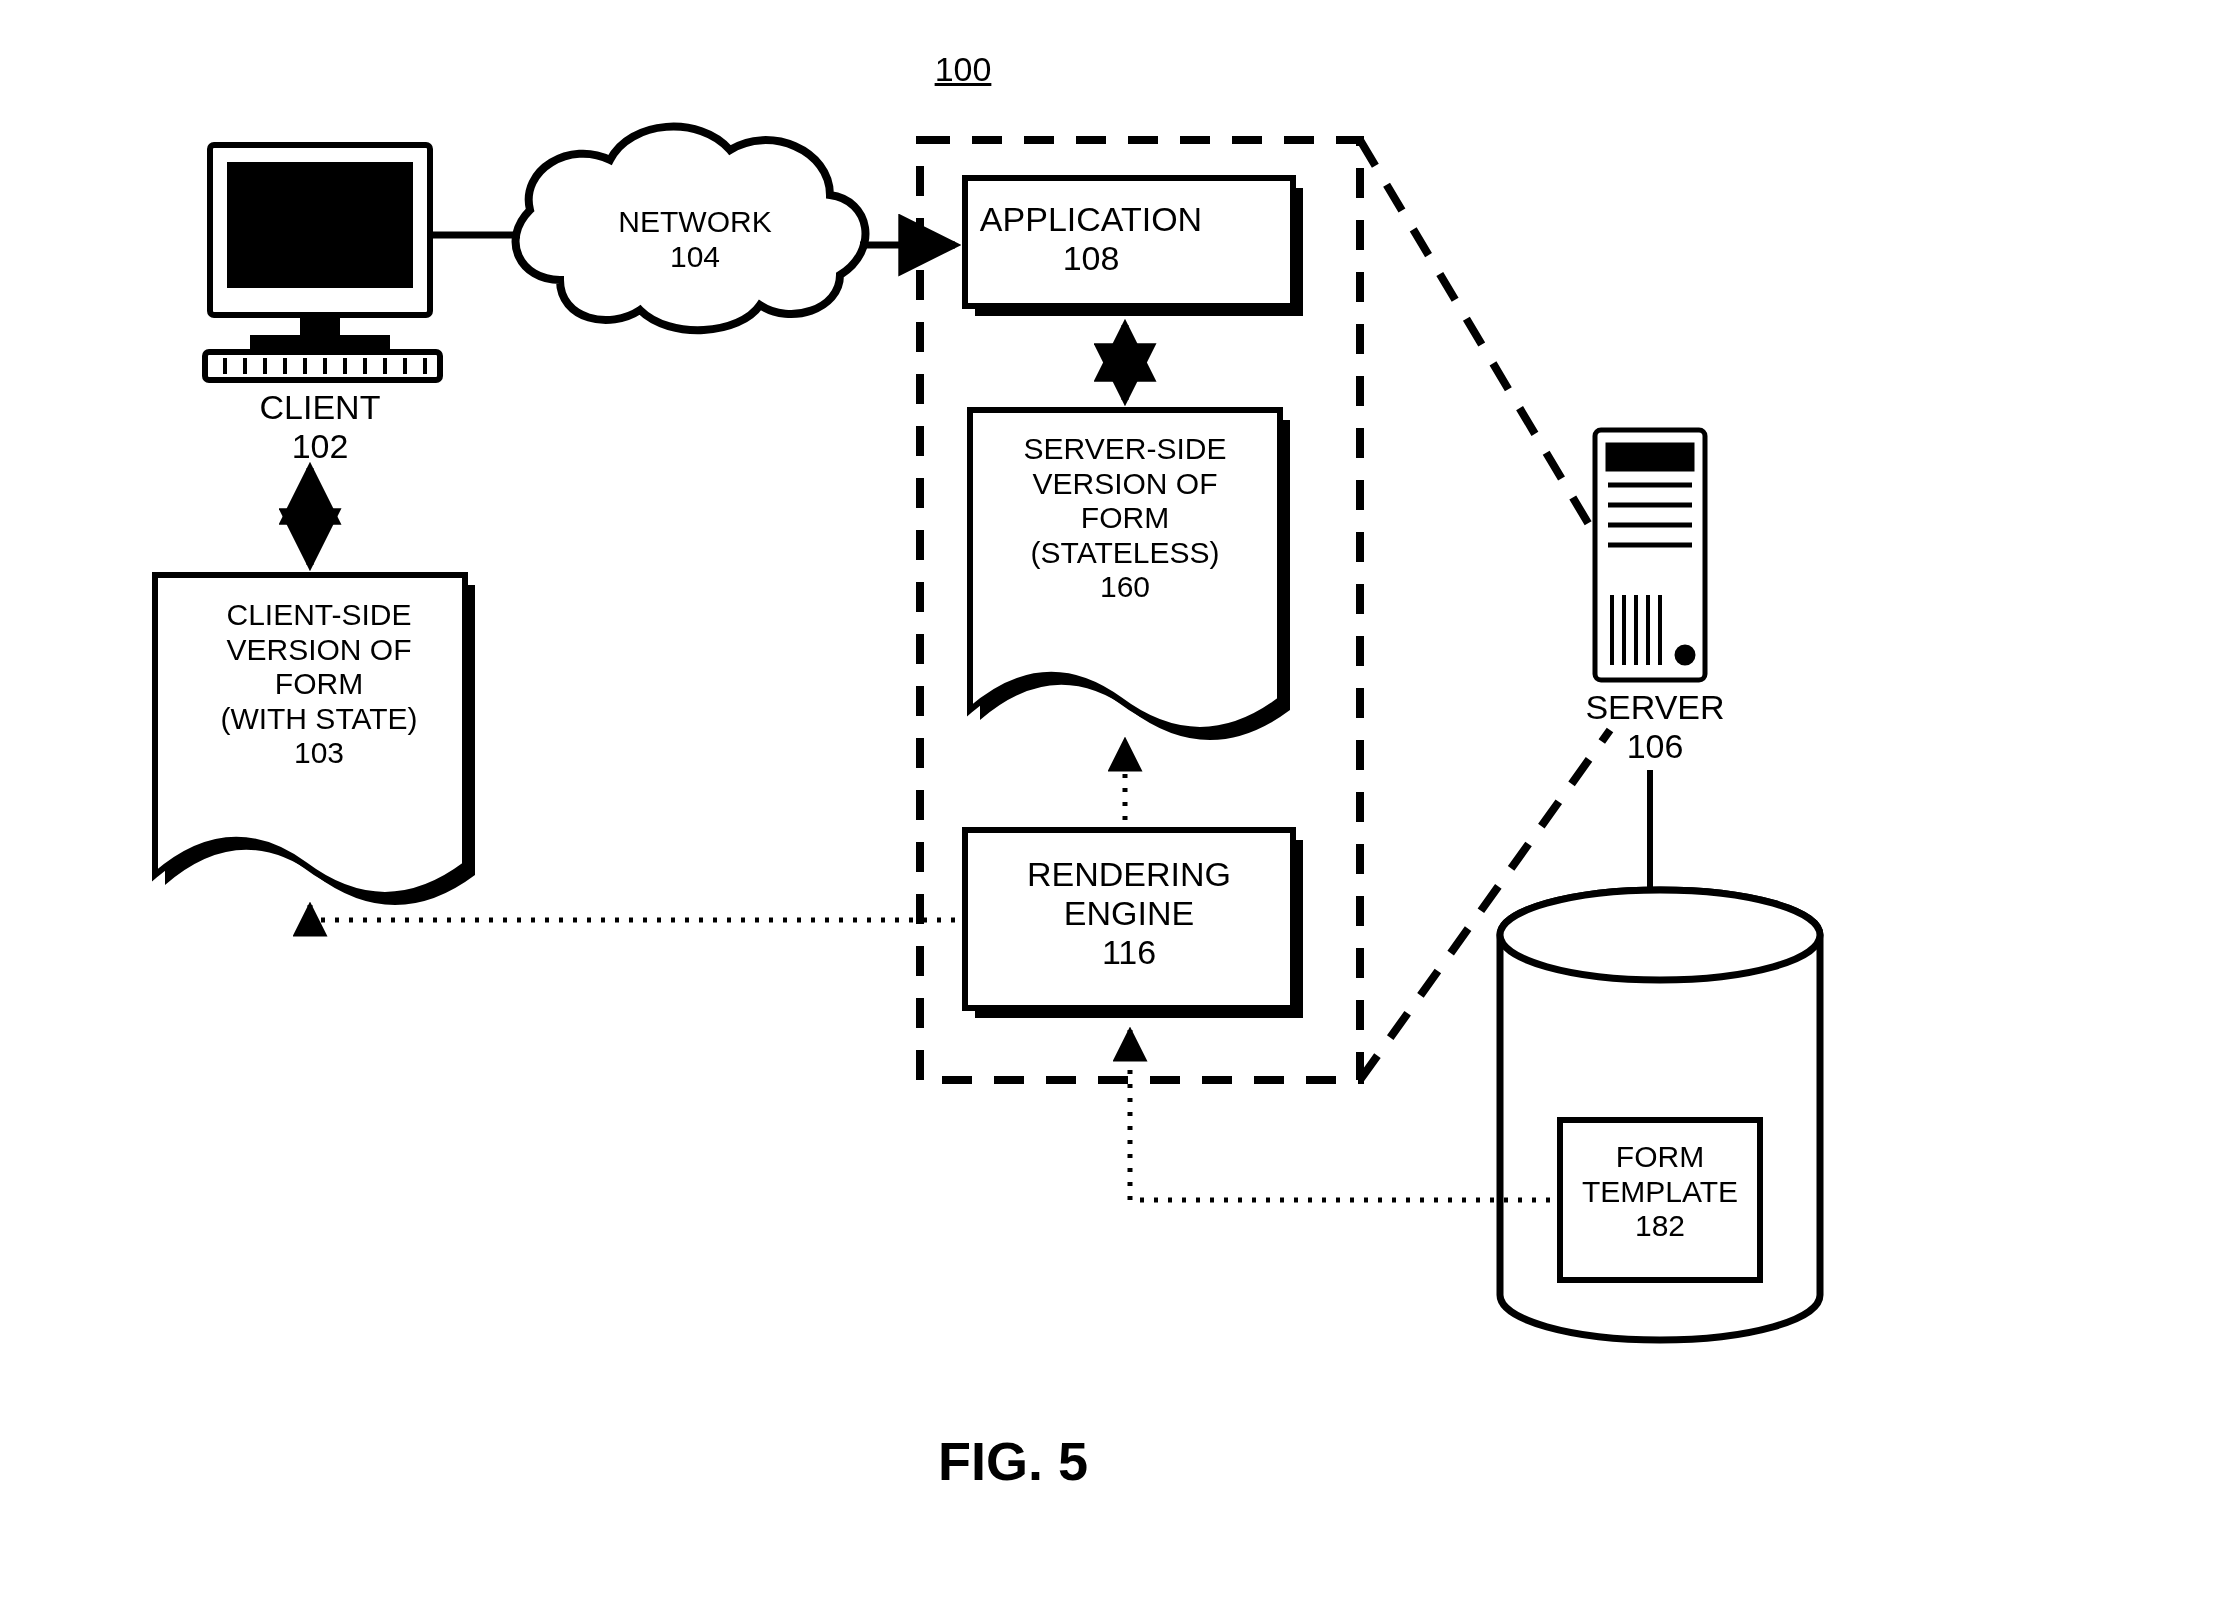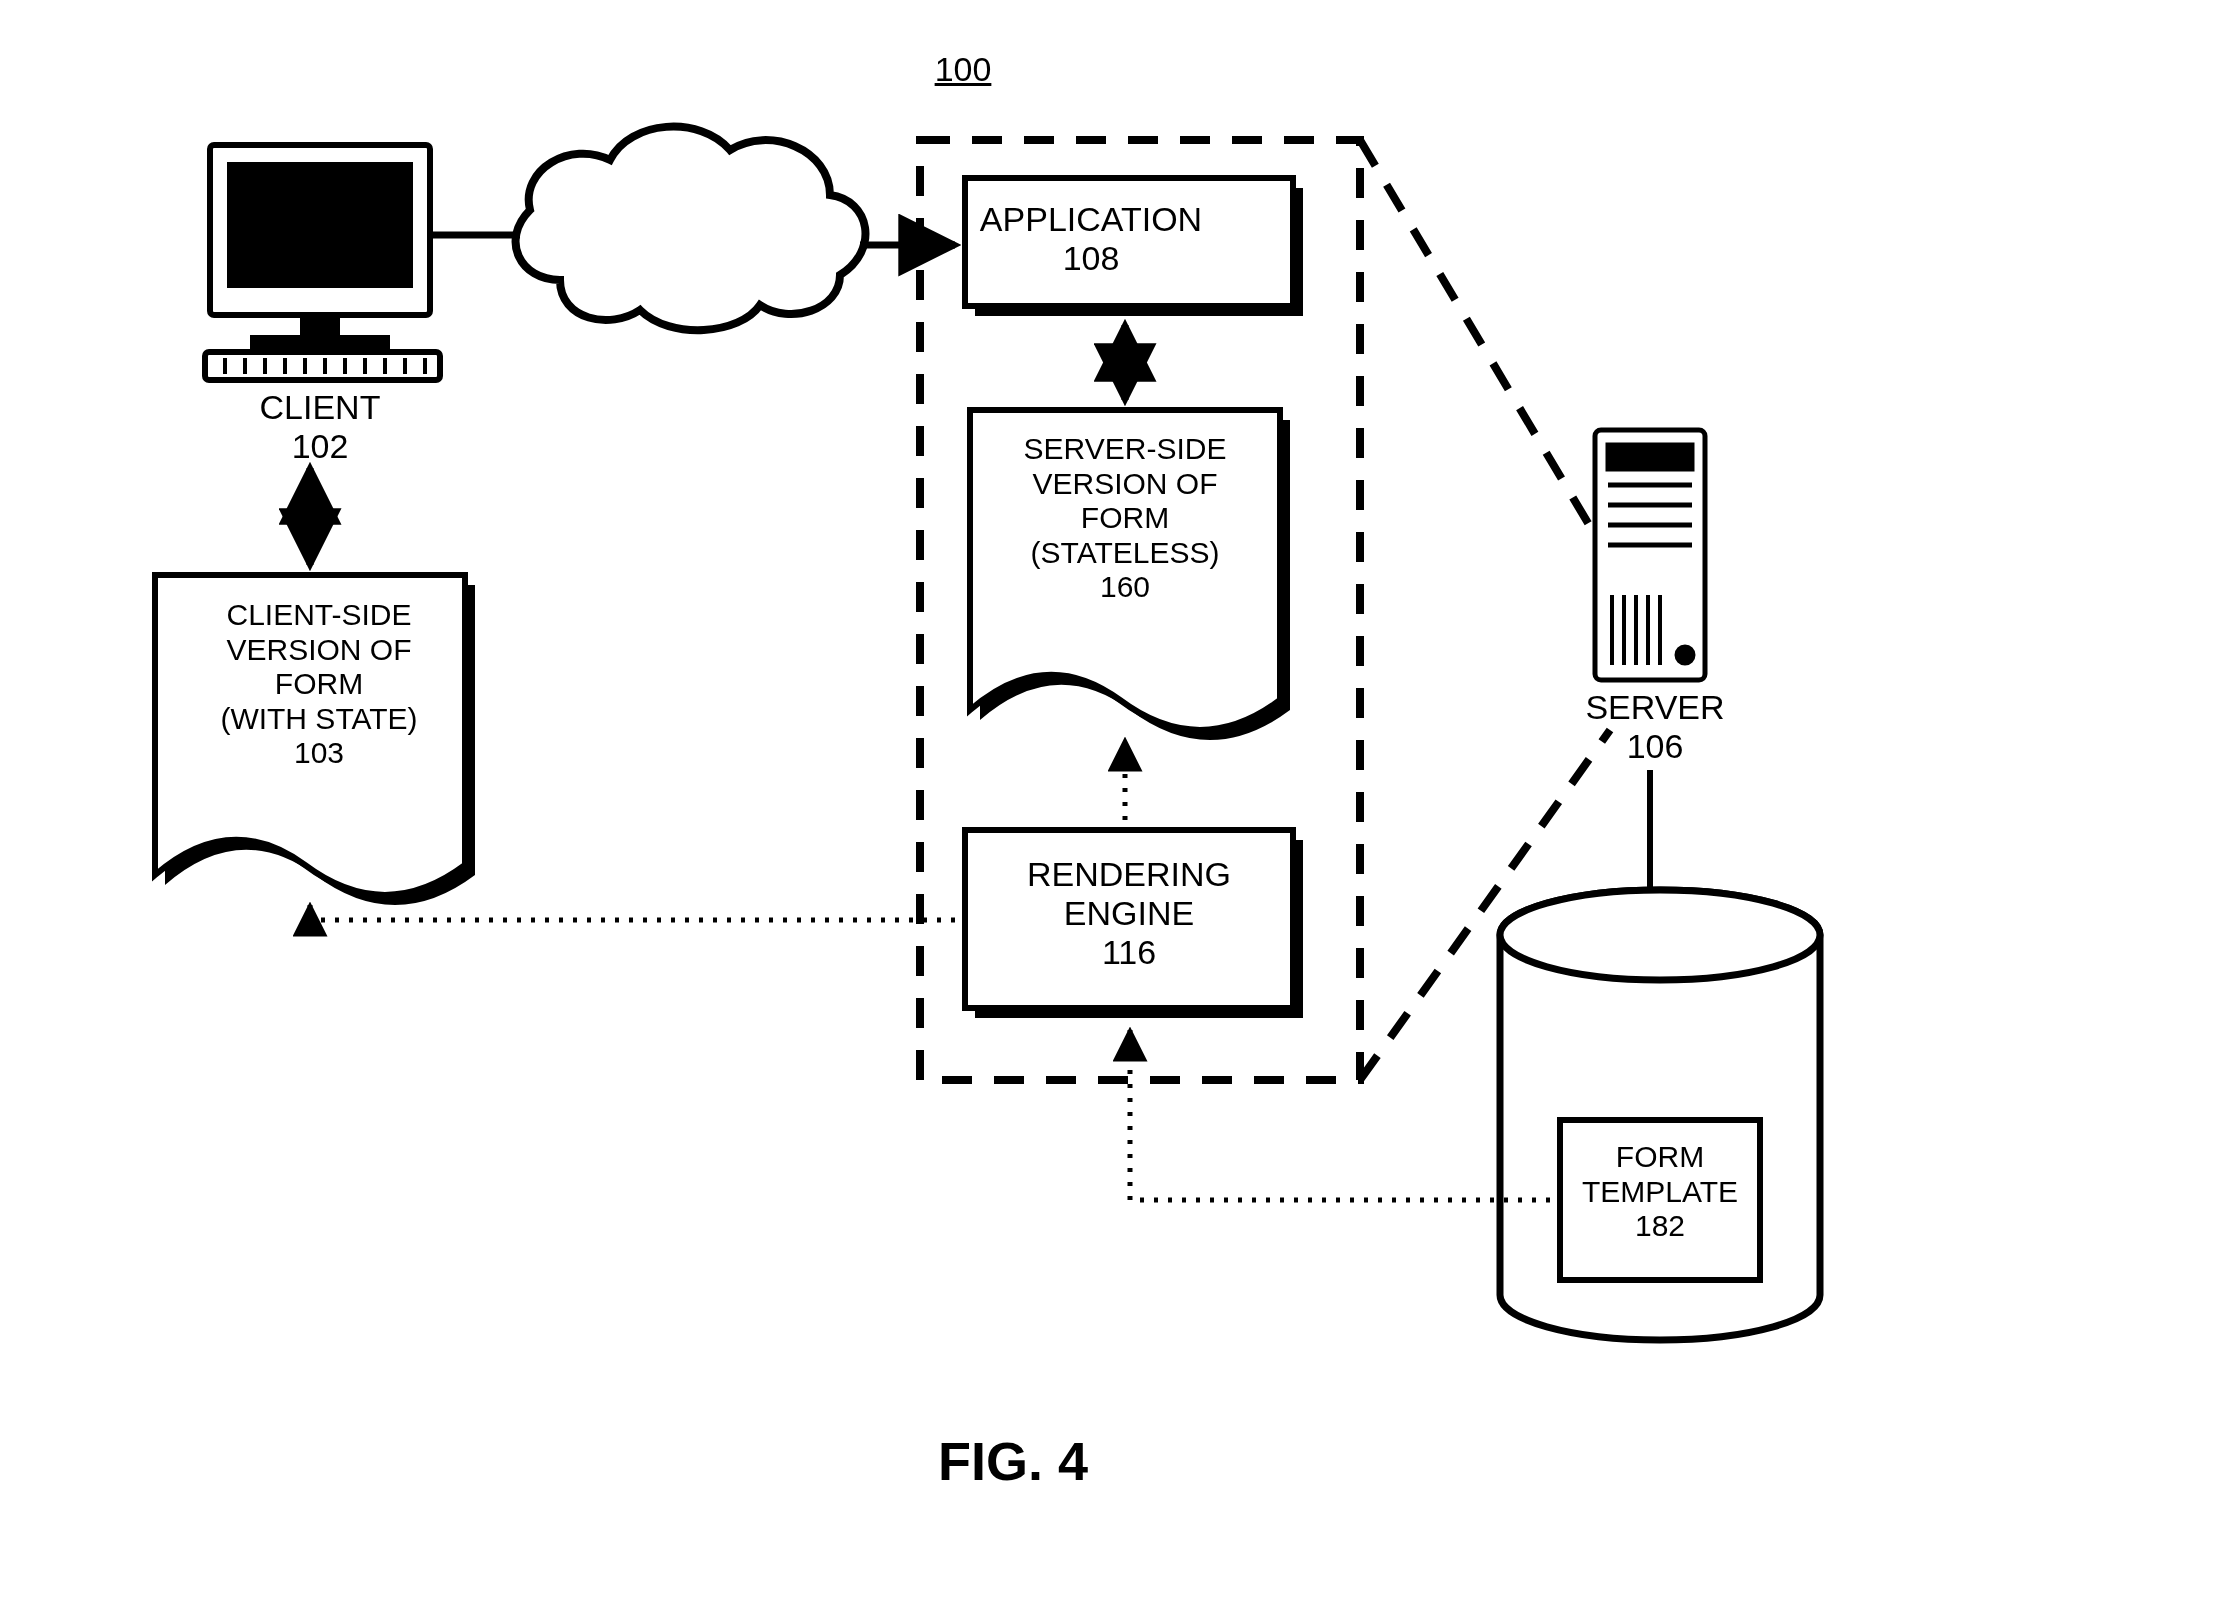--- a/index.html
+++ b/index.html
@@ -153,20 +153,24 @@
   <path d="M1550,1200 H1130 V1030" fill="none" stroke="#000" stroke-width="5" stroke-dasharray="4 10" marker-end="url(#arrowS)"></path>
 </svg>
 
 <div class="label med ref-under" style="left:913px; top:50px; width:100px;">100</div>
 
 <div class="label med" style="left:200px; top:388px; width:240px;">
   <span>CLIENT</span><br>
   <span>102</span>
 </div>
 
+<div class="label small" style="left:585px; top:205px; width:220px;">
+  <span>NETWORK</span><br>
+  <span>104</span>
+</div>
 
 <div class="label med" style="left:927px; top:200px; width:328px;">
   <span>APPLICATION</span><br>
   <span>108</span>
 </div>
 
 <div class="label small" style="left:970px; top:432px; width:310px;">
   <span>SERVER-SIDE</span><br>
   <span>VERSION OF</span><br>
   <span>FORM</span><br>
@@ -193,15 +197,15 @@
   <span>106</span>
 </div>
 
 
 <div class="label small" style="left:1560px; top:1140px; width:200px;">
   <span>FORM</span><br>
   <span>TEMPLATE</span><br>
   <span>182</span>
 </div>
 
-<div class="label figcap" style="left:863px; top:1430px; width:300px;">FIG. 4</div>
+<div class="label figcap" style="left:863px; top:1430px; width:300px;">FIG. 5</div>
 
 </div>
 
 </body></html>

